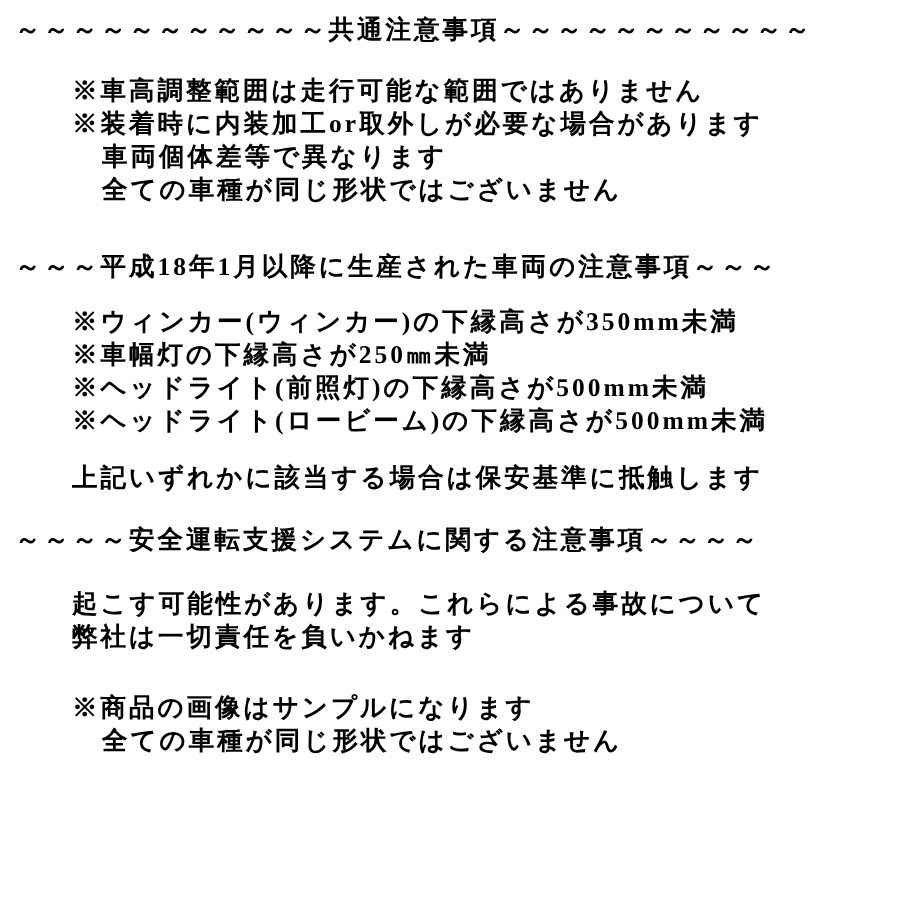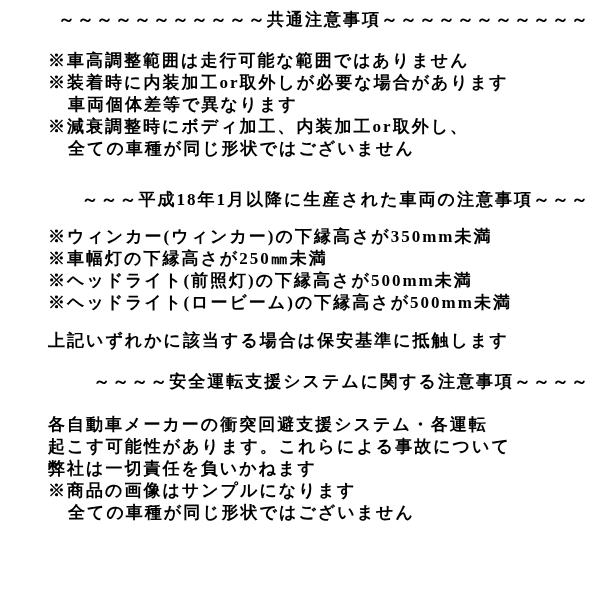--- a/index.html
+++ b/index.html
@@ -15,70 +15,68 @@
     overflow: hidden;
     box-sizing: border-box;
     padding: 8px 10px 0 10px;
     font-family: "Liberation Serif", "DejaVu Serif", serif;
     font-weight: bold;
     color: #000000;
     font-size: 17px;
     letter-spacing: 2px;
   }
   .heading {
-    text-align: right;
+    text-align: left;
     line-height: 24px;
     white-space: nowrap;
   }
   .line {
     padding-left: 38px;
     line-height: 22px;
     white-space: nowrap;
   }
   .line.indent {
     padding-left: 58px;
   }
   .sec-common { margin-top: 18px; }
   .h2 { margin-top: 28px; }
   .sec-h18 { margin-top: 14px; }
   .conclusion { margin-top: 16px; }
   .h3 { margin-top: 18px; }
   .sec-safety { margin-top: 20px; }
-  .sec-product { margin-top: 0; }
+  .sec-product { margin-top: 25px; }
 </style>
 </head>
 <body>
 
 <div class="page">
 
   <div class="heading h1">～～～～～～～～～～～共通注意事項～～～～～～～～～～～</div>
 
   <div class="sec-common">
     <div class="line">※車高調整範囲は走行可能な範囲ではありません</div>
     <div class="line">※装着時に内装加工or取外しが必要な場合があります</div>
     <div class="line indent">車両個体差等で異なります</div>
-    <div class="line">※減衰調整時にボディ加工、内装加工or取外し、</div>
     <div class="line indent">全ての車種が同じ形状ではございません</div>
   </div>
 
   <div class="heading h2">～～～平成18年1月以降に生産された車両の注意事項～～～</div>
 
   <div class="sec-h18">
     <div class="line">※ウィンカー(ウィンカー)の下縁高さが350mm未満</div>
     <div class="line">※車幅灯の下縁高さが250㎜未満</div>
     <div class="line">※ヘッドライト(前照灯)の下縁高さが500mm未満</div>
     <div class="line">※ヘッドライト(ロービーム)の下縁高さが500mm未満</div>
   </div>
 
   <div class="line conclusion">上記いずれかに該当する場合は保安基準に抵触します</div>
 
   <div class="heading h3">～～～～安全運転支援システムに関する注意事項～～～～</div>
 
   <div class="sec-safety">
-    <div class="line">各自動車メーカーの衝突回避支援システム・各運転</div>
     <div class="line">起こす可能性があります。これらによる事故について</div>
     <div class="line">弊社は一切責任を負いかねます</div>
   </div>
 
   <div class="sec-product">
     <div class="line">※商品の画像はサンプルになります</div>
     <div class="line indent">全ての車種が同じ形状ではございません</div>
   </div>
 
 </div>

